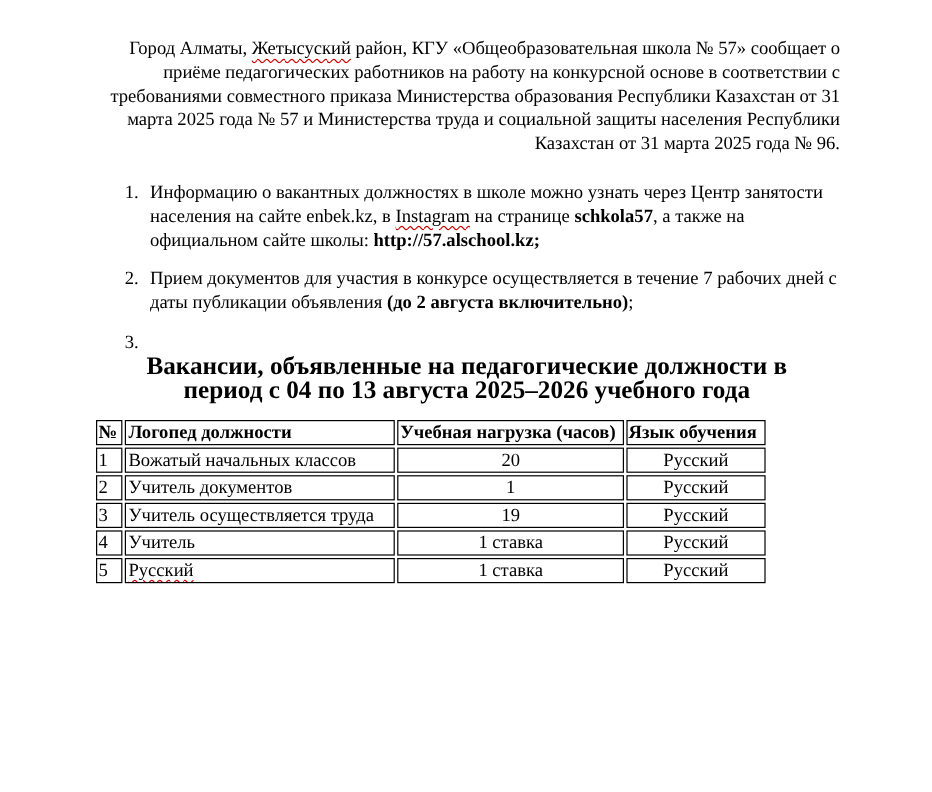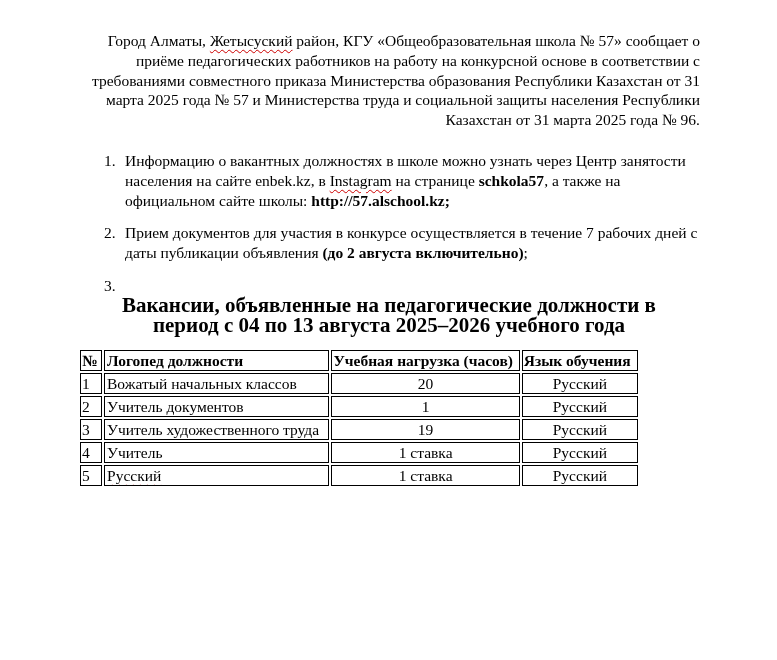--- a/index.html
+++ b/index.html
@@ -111,21 +111,21 @@
           <td class="col-lang"><span>Русский</span></td>
         </tr>
         <tr>
           <td class="col-num"><span>2</span></td>
           <td class="col-pos"><span>Учитель документов</span></td>
           <td class="col-load"><span>1</span></td>
           <td class="col-lang"><span>Русский</span></td>
         </tr>
         <tr>
           <td class="col-num"><span>3</span></td>
-          <td class="col-pos"><span>Учитель художественного труда</span></td>
+          <td class="col-pos"><span>Учитель осуществляется труда</span></td>
           <td class="col-load"><span>19</span></td>
           <td class="col-lang"><span>Русский</span></td>
         </tr>
         <tr>
           <td class="col-num"><span>4</span></td>
           <td class="col-pos"><span>Учитель</span></td>
           <td class="col-load"><span>1 ставка</span></td>
           <td class="col-lang"><span>Русский</span></td>
         </tr>
         <tr>

